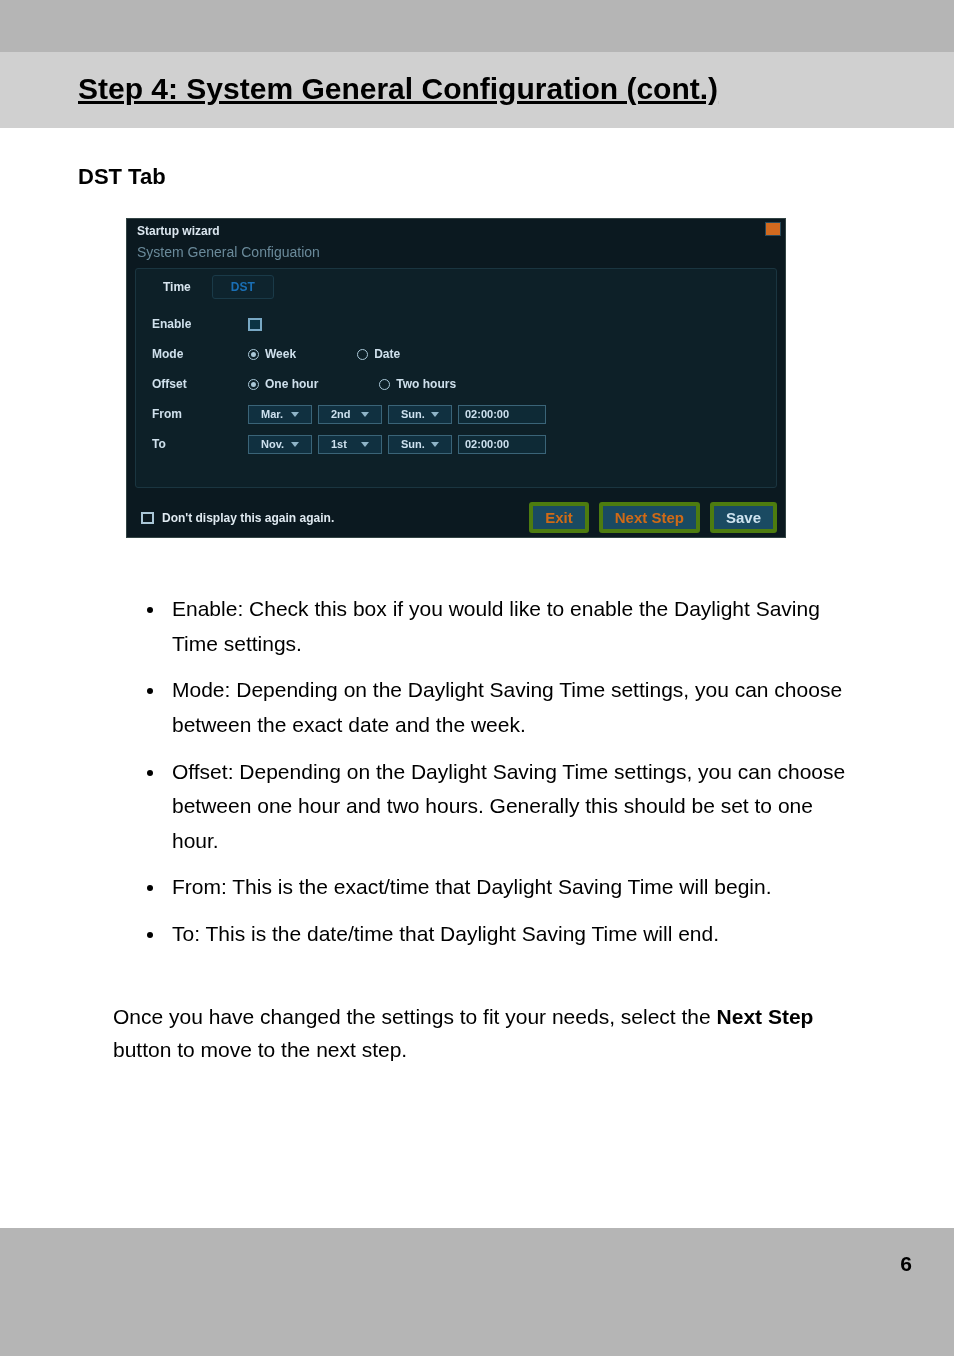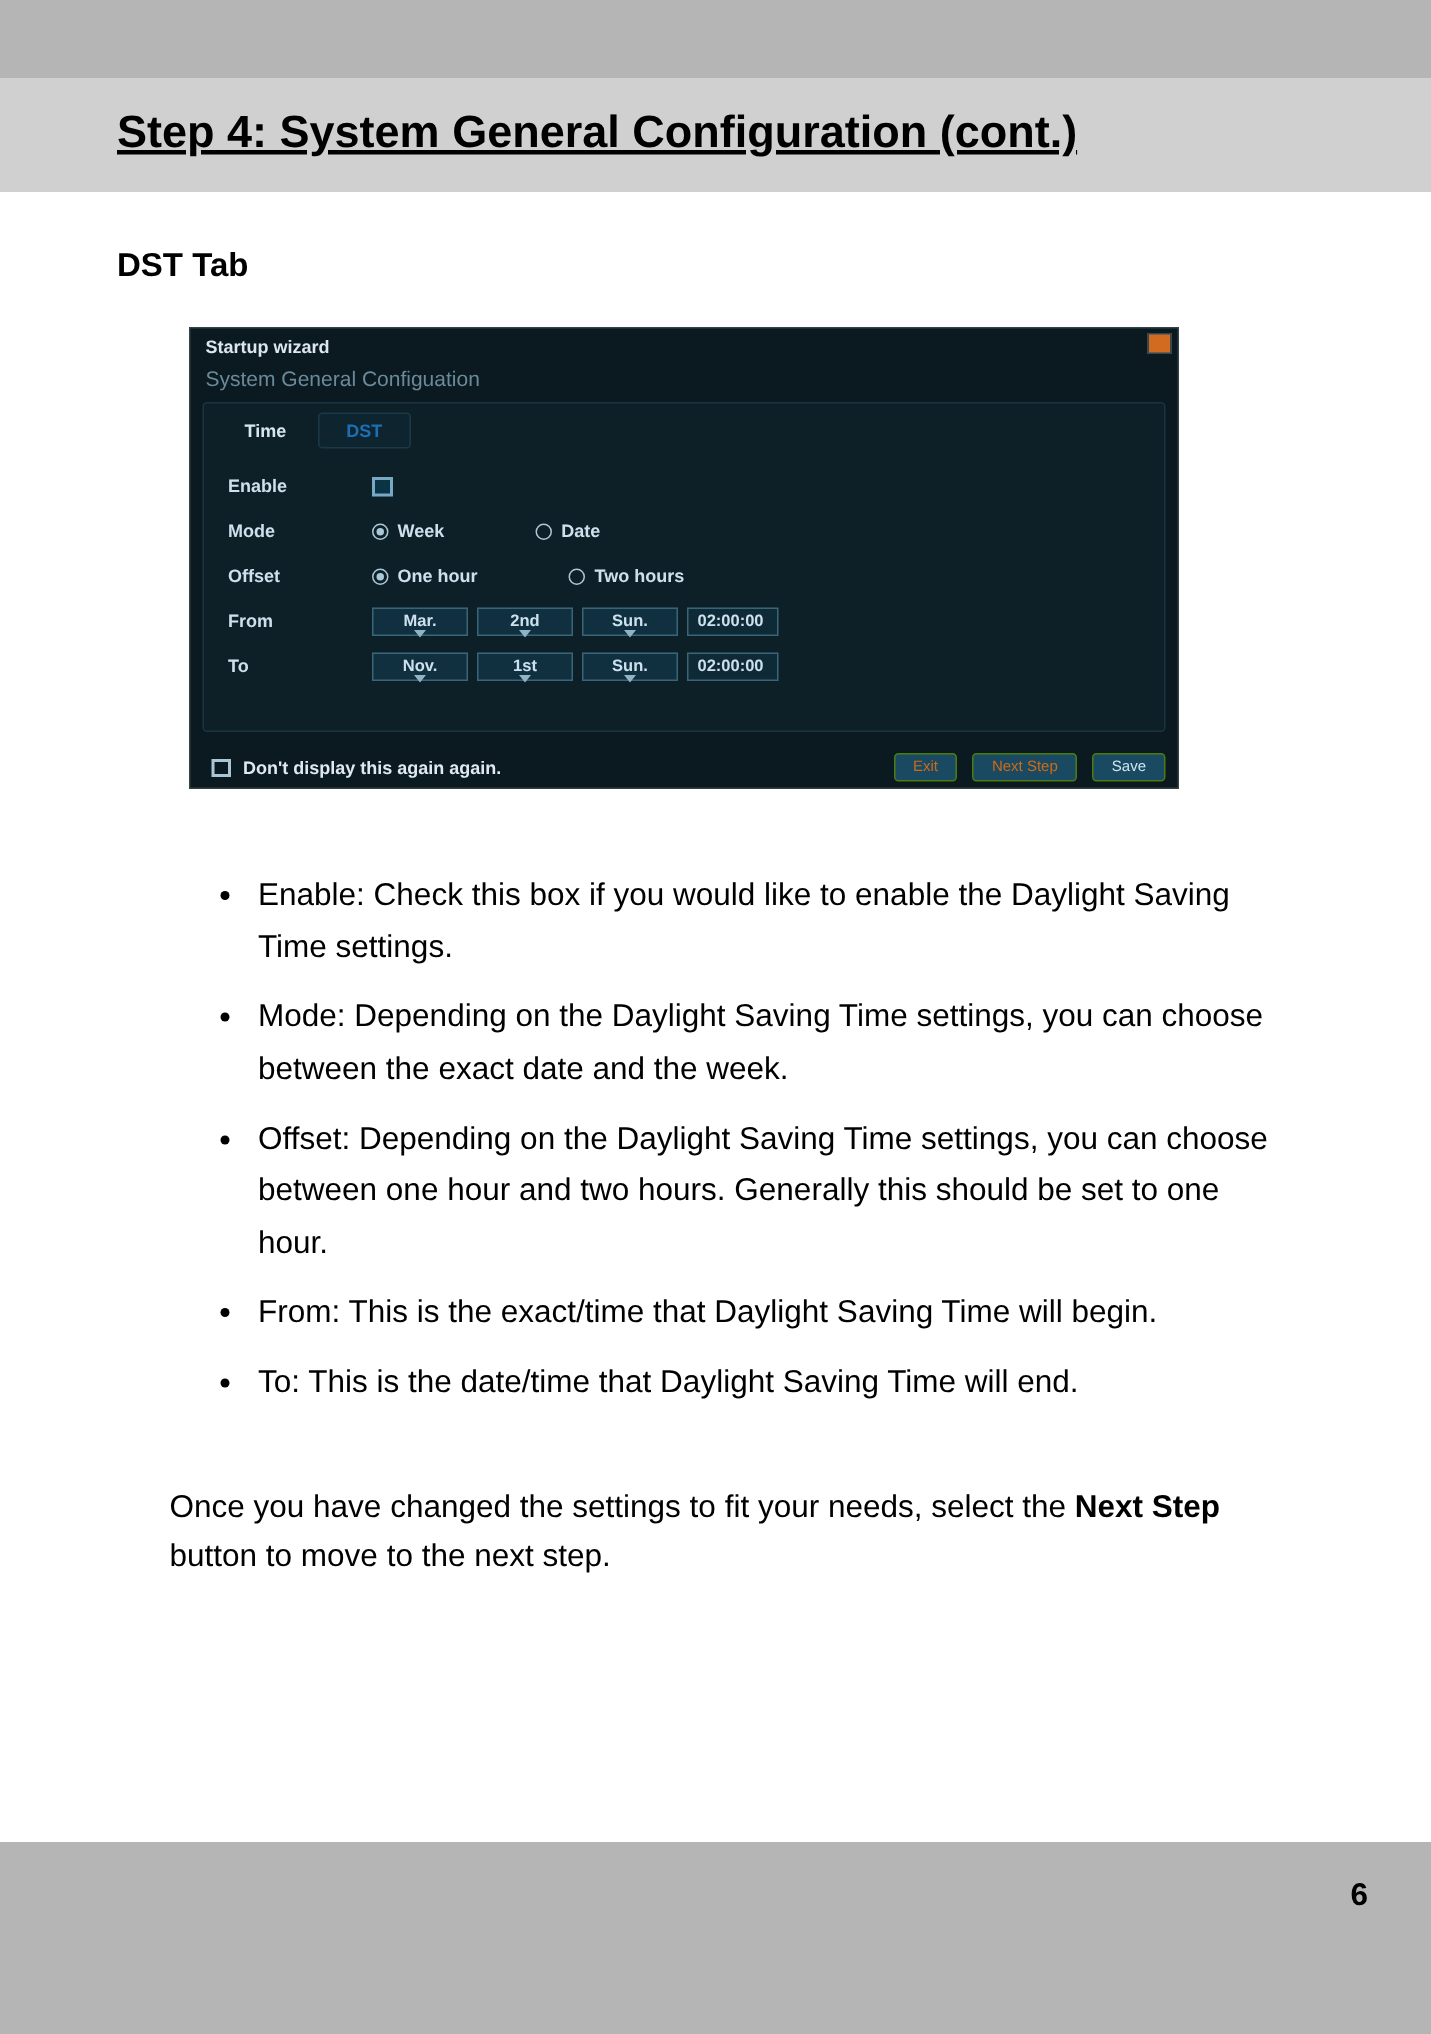--- a/index.html
+++ b/index.html
@@ -137,46 +137,45 @@
     .ss-radio-item {
       display: flex;
       align-items: center;
     }
     .ss-select {
       background: #103040;
       border: 1px solid #3a6478;
       color: #cde0ee;
       font-size: 11px;
       font-weight: bold;
-      padding: 2px 0;
+      padding: 2px 12px;
       width: 64px;
       height: 19px;
       margin-right: 6px;
       position: relative;
       display: flex;
       align-items: center;
       justify-content: space-between;
-      flex-direction: column;
     }
     .ss-select .arrow {
       width: 0;
       height: 0;
       border-left: 4px solid transparent;
       border-right: 4px solid transparent;
       border-top: 5px solid #8fb4c8;
     }
     .ss-time {
       background: #0e2a36;
       border: 1px solid #3a6478;
       color: #cde0ee;
       font-size: 11px;
       font-weight: bold;
       padding: 2px 6px;
       height: 19px;
-      width: 61px;
+      width: 88px;
       display: flex;
       align-items: center;
     }
     .ss-footer {
       display: flex;
       align-items: center;
       padding: 6px 8px 4px 14px;
       color: #dfe9f0;
       font-size: 12px;
       font-weight: bold;
@@ -187,24 +186,24 @@
       border: 2px solid #aac6d6;
       margin-right: 8px;
     }
     .ss-buttons {
       margin-left: auto;
       display: flex;
       gap: 10px;
     }
     .ss-btn {
       background: #1a4a62;
-      border: 1px solid #4d7c0f;
+      border: 4px solid #4d7c0f;
       color: #cfe4f0;
-      font-size: 10px;
-      font-weight: normal;
+      font-size: 15px;
+      font-weight: bold;
       padding: 3px 12px;
       border-radius: 3px;
     }
     .ss-btn.exit-btn { color: #d06a16; }
     .ss-btn.next-btn { color: #d06a16; }
     .bullet-list {
       list-style: disc;
       padding-left: 88px;
       padding-right: 30px;
       font-size: 21px;

